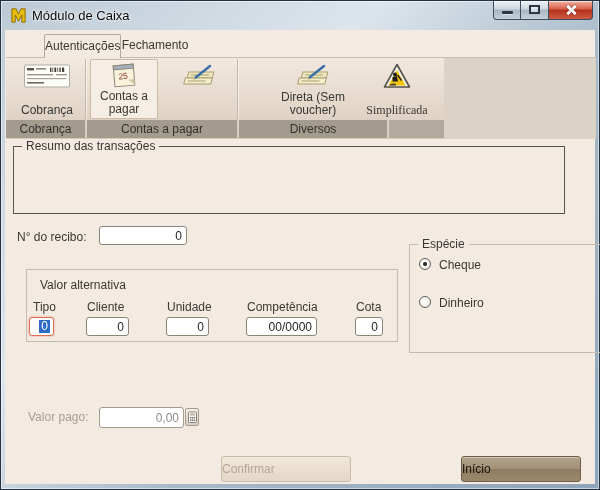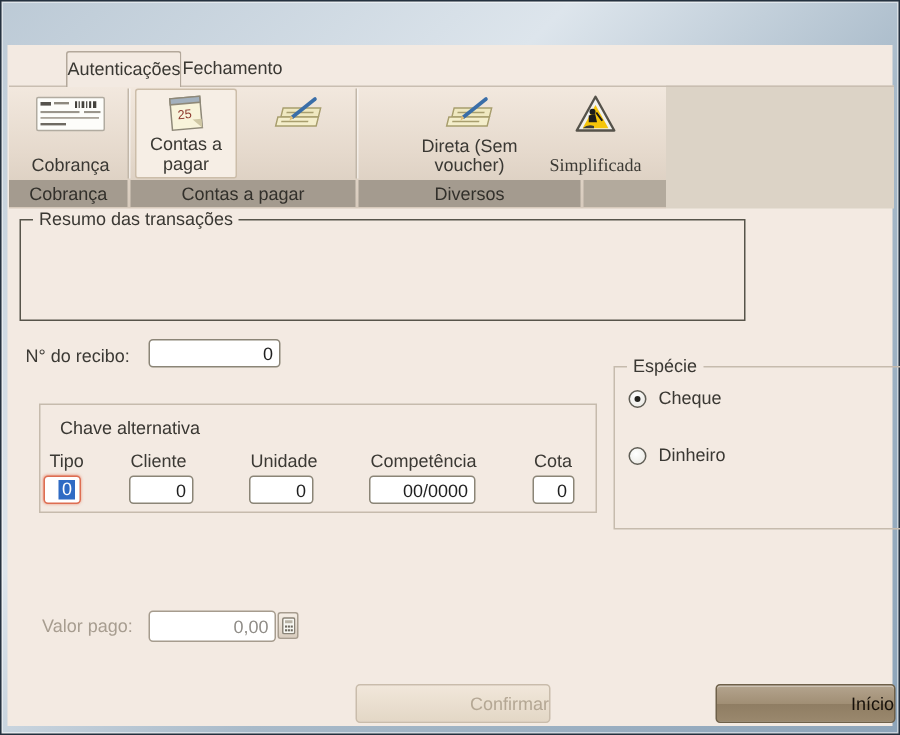--- a/index.html
+++ b/index.html
@@ -79,44 +79,61 @@
   .field-label { position: absolute; color: #3b3934; white-space: nowrap; }
   .txt { position: absolute; background: #ffffff; border: 1px solid #8b8577;
     border-radius: 3px; text-align: right; padding: 0 4px; font-size: 12px;
     font-family: "Liberation Sans", sans-serif; color: #1f1f1f; }
   .txt.disabled { color: #908d88; border-color: #a69c8e; }
   .focus-field { position: absolute; background: #ffffff; border: 1px solid #dd6e52;
     border-radius: 3px; box-shadow: 0 0 2px rgba(230,110,80,0.7);
     display: flex; align-items: center; justify-content: flex-end; padding: 0 3px; }
   .focus-field .sel { background: #2f6bc4; color: #ffffff; padding: 0 2px; line-height: 13px; }
   
-  .radio-row { position: absolute; display: flex; align-items: flex-end; }
+  .radio-row { position: absolute; display: flex; align-items: flex-start; }
   .radio { width: 12px; height: 12px; border-radius: 50%; border: 1px solid #5f5d55;
     background: radial-gradient(circle at 40% 35%, #ffffff 0%, #ecebe6 80%);
     margin-right: 8px; position: relative; flex: none; }
   .radio.checked::after { content: ""; position: absolute; left: 3px; top: 3px;
     width: 4px; height: 4px; border-radius: 50%; background: #23231f; }
   
   .calc-btn { position: absolute; width: 14px; height: 18px; border: 1px solid #a79d8f;
     border-radius: 2px; background: linear-gradient(180deg,#f6efe6,#d9cdbf);
     display: flex; align-items: center; justify-content: center; }
   
-  .btn { position: absolute; height: 26px; border-radius: 3px; text-align: right;
-    line-height: 24px; margin-left: 16px; }
+  .btn { position: absolute; height: 26px; border-radius: 3px; text-align: left;
+    line-height: 24px; }
   .btn.disabled { background: linear-gradient(180deg,#f1e7da,#e3d7c6);
     border: 1px solid #c9bcab; color: #b4a794; }
   .btn.primary { background: linear-gradient(180deg,#b4a48e 0%,#a18f75 50%,#8f7d63 52%,#9a886d 100%);
     border: 1px solid #6e6049; color: #17110a;
     box-shadow: inset 0 1px 0 rgba(255,255,255,0.35); }
 </style>
 </head>
 <body>
 
 <div class="window">
 
+  <div class="titlebar">
+    <svg class="app-icon" viewBox="0 0 20 20">
+      <polygon points="3,17 3,3 7.5,3 10,8.5 12.5,3 17,3 17,17 13.5,17 13.5,9.5 10,16 6.5,9.5 6.5,17" fill="#e8b90e" stroke="#8a6d00" stroke-width="1"></polygon>
+    </svg>
+    <div class="win-title">Módulo de Caixa</div>
+    <div class="winbtns">
+      <div class="wbtn min">
+          <span class="glyph-min"></span>
+        </div>
+      <div class="wbtn max">
+          <span class="glyph-max"></span>
+        </div>
+      <div class="wbtn close">
+          <span class="glyph-close"></span>
+        </div>
+    </div>
+  </div>
 
   <div class="client"></div>
 
   <div class="tab selected" style="left:43px; width:77px;">Autenticações</div>
   <div class="tab" style="left:120px; width:68px;">Fechamento</div>
 
   <div class="ribbon-main"></div>
   <div class="ribbon-right"></div>
   <div class="vsep" style="left:84px;"></div>
   <div class="vsep" style="left:236px;"></div>
@@ -199,42 +216,42 @@
       </svg>
     </div>
     <div class="lbl">Simplificada</div>
   </div>
 
   <div class="caption" style="left:5px;   width:79px;">Cobrança</div>
   <div class="caption" style="left:86px;  width:150px;">Contas a pagar</div>
   <div class="caption" style="left:238px; width:148px;">Diversos</div>
   <div class="caption blank" style="left:388px; width:55px;"></div>
 
-  <div class="gbox dark" style="left:12px; top:145px; width:484px; height:68px;">
+  <div class="gbox dark" style="left:12px; top:145px; width:552px; height:68px;">
     <span class="gbox-label">Resumo das transações</span>
     <div></div>
   </div>
 
   <div class="field-label" style="left:16px; top:229px;">N° do recibo:</div>
   <input class="txt" style="left: 98px; top: 225px; width: 88px; height: 19px;" value="0">
 
   <div class="gbox" style="left:408px; top:243px; width:202px; height:109px;text-align:center;">
     <span class="gbox-label">Espécie</span>
   </div>
   <div class="radio-row" style="left:418px; top:257px;">
     <span class="radio checked"></span>
     <span>Cheque</span>
   </div>
   <div class="radio-row" style="left:418px; top:295px;">
     <span class="radio"></span>
     <span>Dinheiro</span>
   </div>
 
   <div class="gbox" style="left:25px; top:268px; width:372px; height:73px;">
-    <span class="inner-label" style="left:13px; top:8px;">Chave alternativa</span>
+    <span class="inner-label" style="left:13px; top:8px;">Valor alternativa</span>
   </div>
   <div class="field-label" style="left:32px;  top:299px;text-align:right;">Tipo</div>
   <div class="field-label" style="left:86px;  top:299px;">Cliente</div>
   <div class="field-label" style="left:166px; top:299px;">Unidade</div>
   <div class="field-label" style="left:246px; top:299px;">Competência</div>
   <div class="field-label" style="left:355px; top:299px;">Cota</div>
 
   <div class="focus-field" style="left:28px; top:316px; width:25px; height:19px;">
     <span class="sel">0</span>
   </div>

